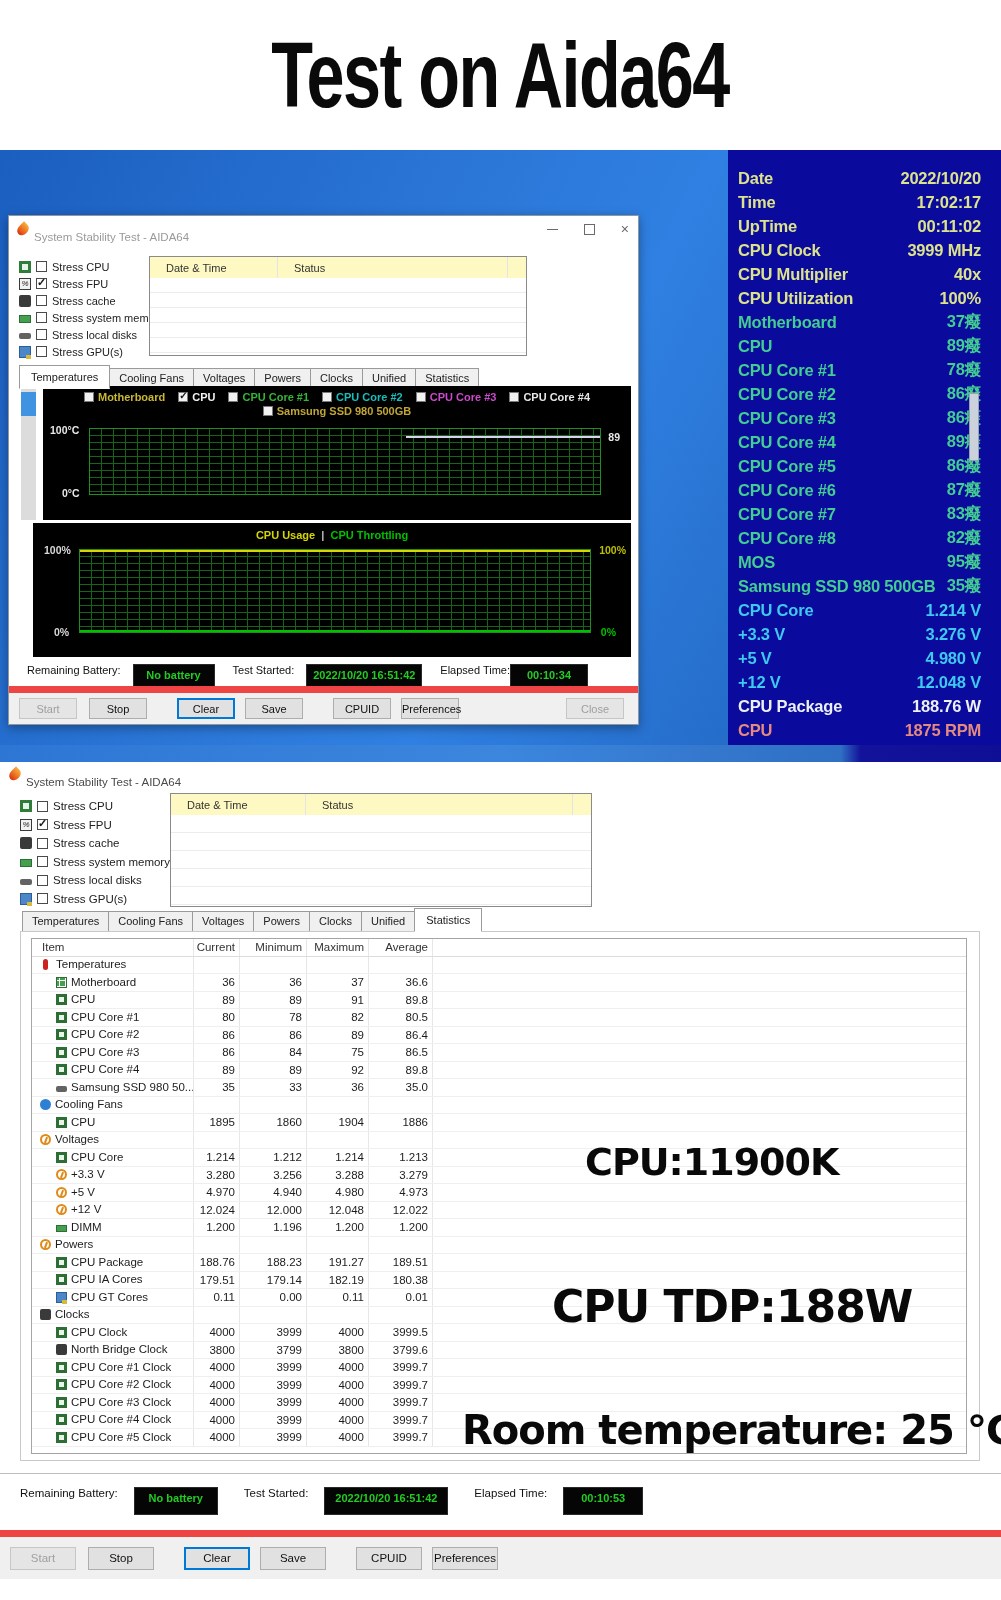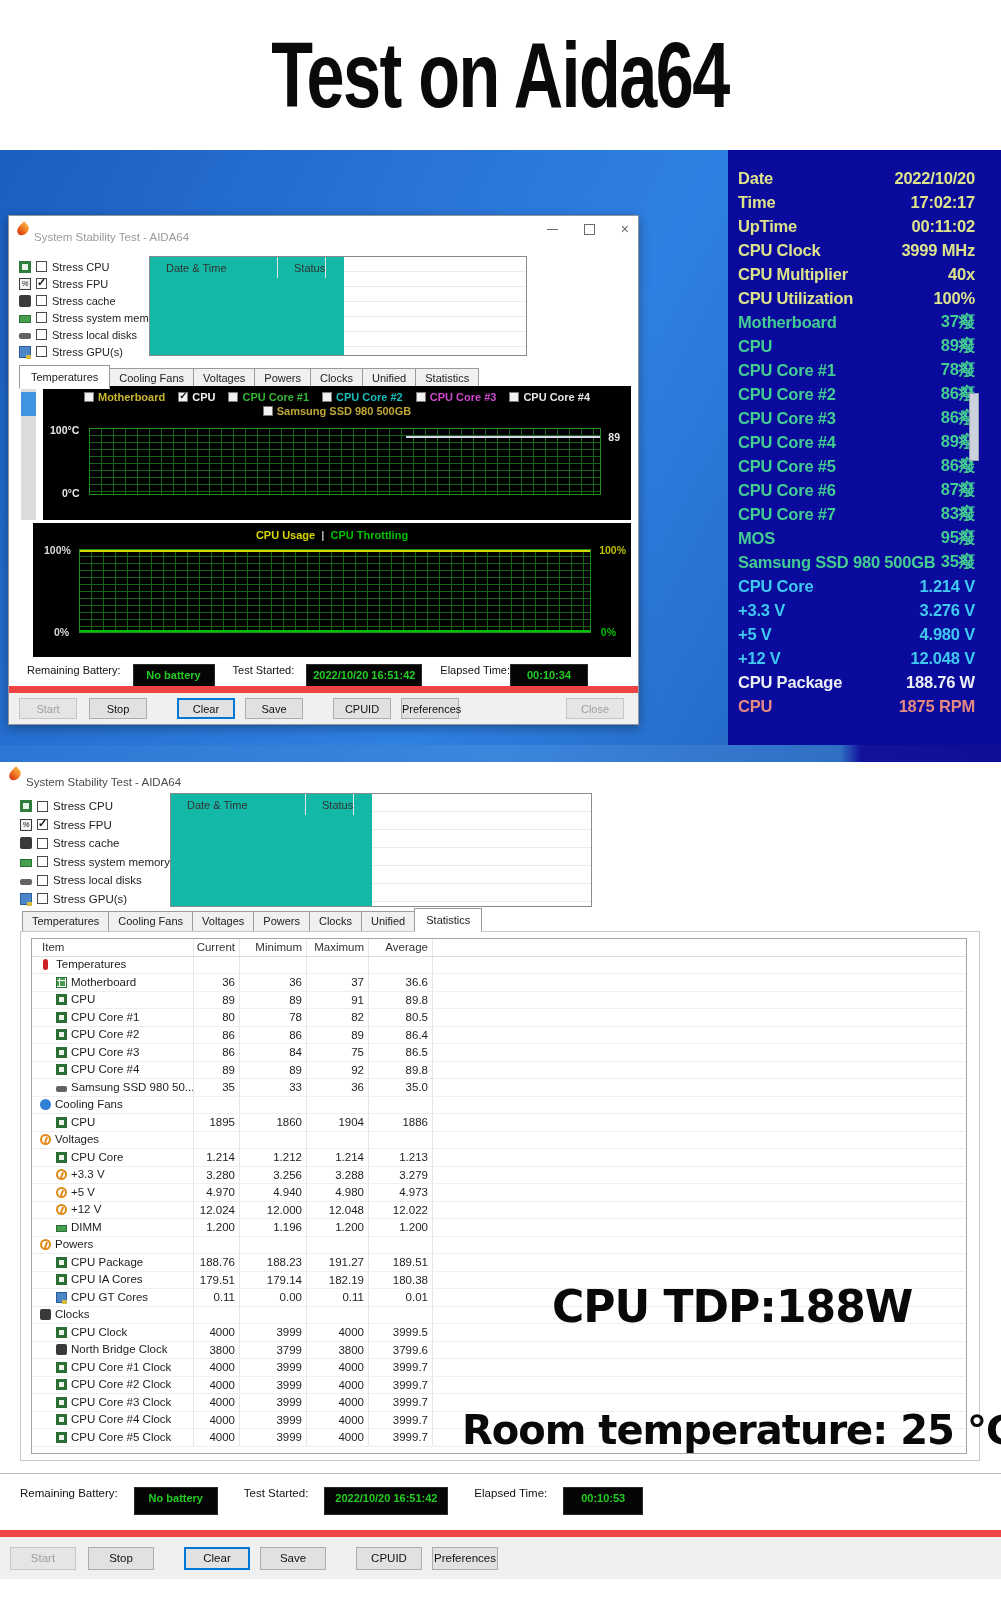--- a/index.html
+++ b/index.html
@@ -9,21 +9,21 @@
   .main-title{position:absolute;top:22px;left:0;width:100%;text-align:center;}
   .main-title span{display:inline-block;font-size:90px;font-weight:900;letter-spacing:-2px;
     transform:scale(.76,1.04);transform-origin:center top;color:#0a0a0a;white-space:nowrap;}
 
   
   .shot1{position:absolute;top:150px;left:0;width:1001px;height:595px;
     background:linear-gradient(118deg,#1b5fc0 0%,#2b77d8 38%,#2f80e2 55%,#1d5cb4 100%);}
 
   
   .sensor{position:absolute;top:0;right:0;width:273px;height:595px;background:#0a0a9c;padding-top:16px;box-sizing:border-box;}
-  .s-row{display:flex;justify-content:space-between;align-items:center;height:24px;padding:0 26px 0 10px;
+  .s-row{display:flex;justify-content:space-between;align-items:center;height:24px;padding:0 20px 0 10px;
     font-size:16.5px;font-weight:bold;letter-spacing:-.2px;white-space:nowrap;}
   .s-row.sys{color:#dde38b}.s-row.temp{color:#43cd92}.s-row.volt{color:#3fc8f0}
   .s-row.power{color:#eceff4}.s-row.fan{color:#e58a80}
   .sp-scroll{position:absolute;right:22px;top:243px;width:10px;height:68px;background:#ccd2db;border:1px solid #98a1af;box-sizing:border-box;}
 
   
   .win{position:absolute;background:#fff;border:1px solid #8f969e;box-shadow:0 3px 10px rgba(0,0,0,.35);}
   .titlebar{height:26px;display:flex;align-items:center;padding:0 9px;background:#fff;}
   .t-title{font-size:11.5px;margin-left:6px;margin-top:16px;}
   .flame{width:10px;height:13px;background:linear-gradient(#f8b13c,#e85b1a 70%,#d03010);
@@ -52,21 +52,21 @@
   .ic-therm{width:5px;background:#cc2222;border-radius:3px;margin:0 9px 0 3px;}
   .ic-fan{background:#2f7fd4;border-radius:50%;}
   .ic-volt{background:#fff;border:2px solid #e08a1a;border-radius:50%;}
   .ic-volt::before{content:"";position:absolute;left:3px;top:1px;width:2px;height:6px;background:#e08a1a;transform:rotate(22deg);}
   .ic-mb{background:#44a04e;border:1px solid #2c6e35;
     background-image:linear-gradient(#fff 1px,transparent 1px),linear-gradient(90deg,#fff 1px,transparent 1px);
     background-size:6px 6px;background-position:2px 2px;}
   .ic-green{background:#eaf5ea;border:3px solid #2d6e35;}
 
   
-  .listbox{position:absolute;background:#14b8a6;border:1px solid #8a8a8a;box-sizing:border-box;display:flex;flex-direction:row;}
+  .listbox{position:absolute;background:#fef9c3;border:1px solid #8a8a8a;box-sizing:border-box;display:flex;flex-direction:column;}
   .lb-h{display:flex;height:21px;align-items:center;font-size:11px;color:#333;flex:none;}
   .lb-h span{padding-left:8px;box-sizing:border-box;}
   .lb-c1{width:128px;border-right:1px solid #e4e4e4;height:100%;display:flex;align-items:center;}
   .lb-c2{flex:1;border-right:1px solid #e4e4e4;height:100%;display:flex;align-items:center;}
   .lb-c3{width:18px;height:100%;}
   .lb-rows{flex:1;background:repeating-linear-gradient(to bottom,#fff 0 14px,#ececec 14px 15px);}
 
   
   .tabs{position:absolute;display:flex;align-items:flex-end;}
   .tab{font-size:11px;color:#222;background:#f0f0f0;border:1px solid #9a9a9a;padding:3px 9px 4px;margin-right:-1px;white-space:nowrap;}
@@ -216,20 +216,24 @@
         <div class="s-row temp">
           <span class="s-l">CPU Core #6</span>
           <span class="s-v">87癈</span>
         </div>
 
         <div class="s-row temp">
           <span class="s-l">CPU Core #7</span>
           <span class="s-v">83癈</span>
         </div>
 
+        <div class="s-row temp">
+          <span class="s-l">CPU Core #8</span>
+          <span class="s-v">82癈</span>
+        </div>
 
         <div class="s-row temp">
           <span class="s-l">MOS</span>
           <span class="s-v">95癈</span>
         </div>
 
         <div class="s-row temp">
           <span class="s-l">Samsung SSD 980 500GB</span>
           <span class="s-v">35癈</span>
         </div>
@@ -861,20 +865,21 @@
               <span class="c-num c-cur">4000</span>
               <span class="c-num c-min">3999</span>
               <span class="c-num c-max">4000</span>
               <span class="c-num c-avg">3999.7</span>
               <span class="c-fill"></span>
             </div>
           </div>
       </div>
     </div>
 
+    <div class="anno" style="left:585px;top:395px;font-size:38px;">CPU:11900K</div>
     <div class="anno" style="left:552px;top:536px;font-size:44px;">CPU TDP:188W</div>
     <div class="anno" style="left:462px;top:662px;font-size:40px;">Room temperature: 25 ℃</div>
 
     <div class="pageline" style="top:728px;"></div>
 
     <div class="sfoot" style="left:20px;top:742px;right:10px;height:28px;font-size:11.5px;">
       <span class="lbl">Remaining Battery:</span>
       <span class="vbox" style="width:82px;margin-left:16px;">No battery</span>
       <span class="lbl" style="margin-left:26px;">Test Started:</span>
       <span class="vbox" style="width:122px;margin-left:16px;">2022/10/20 16:51:42</span>

